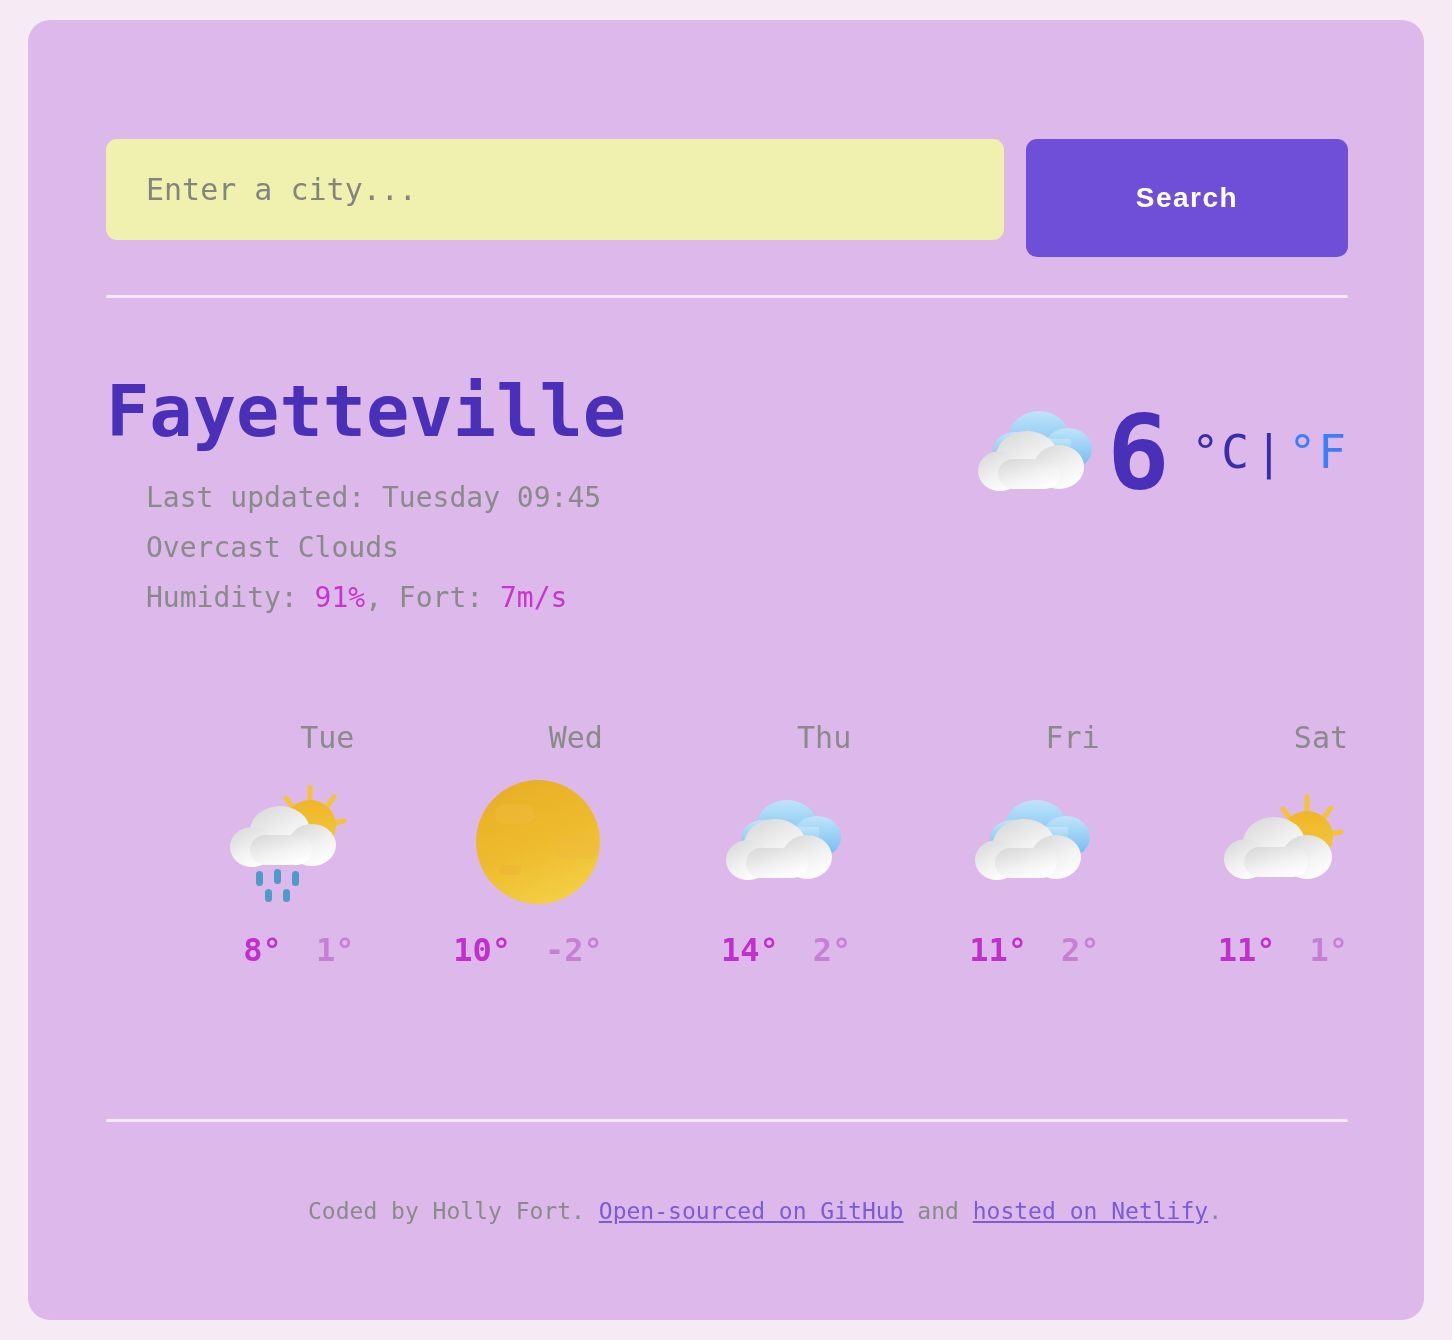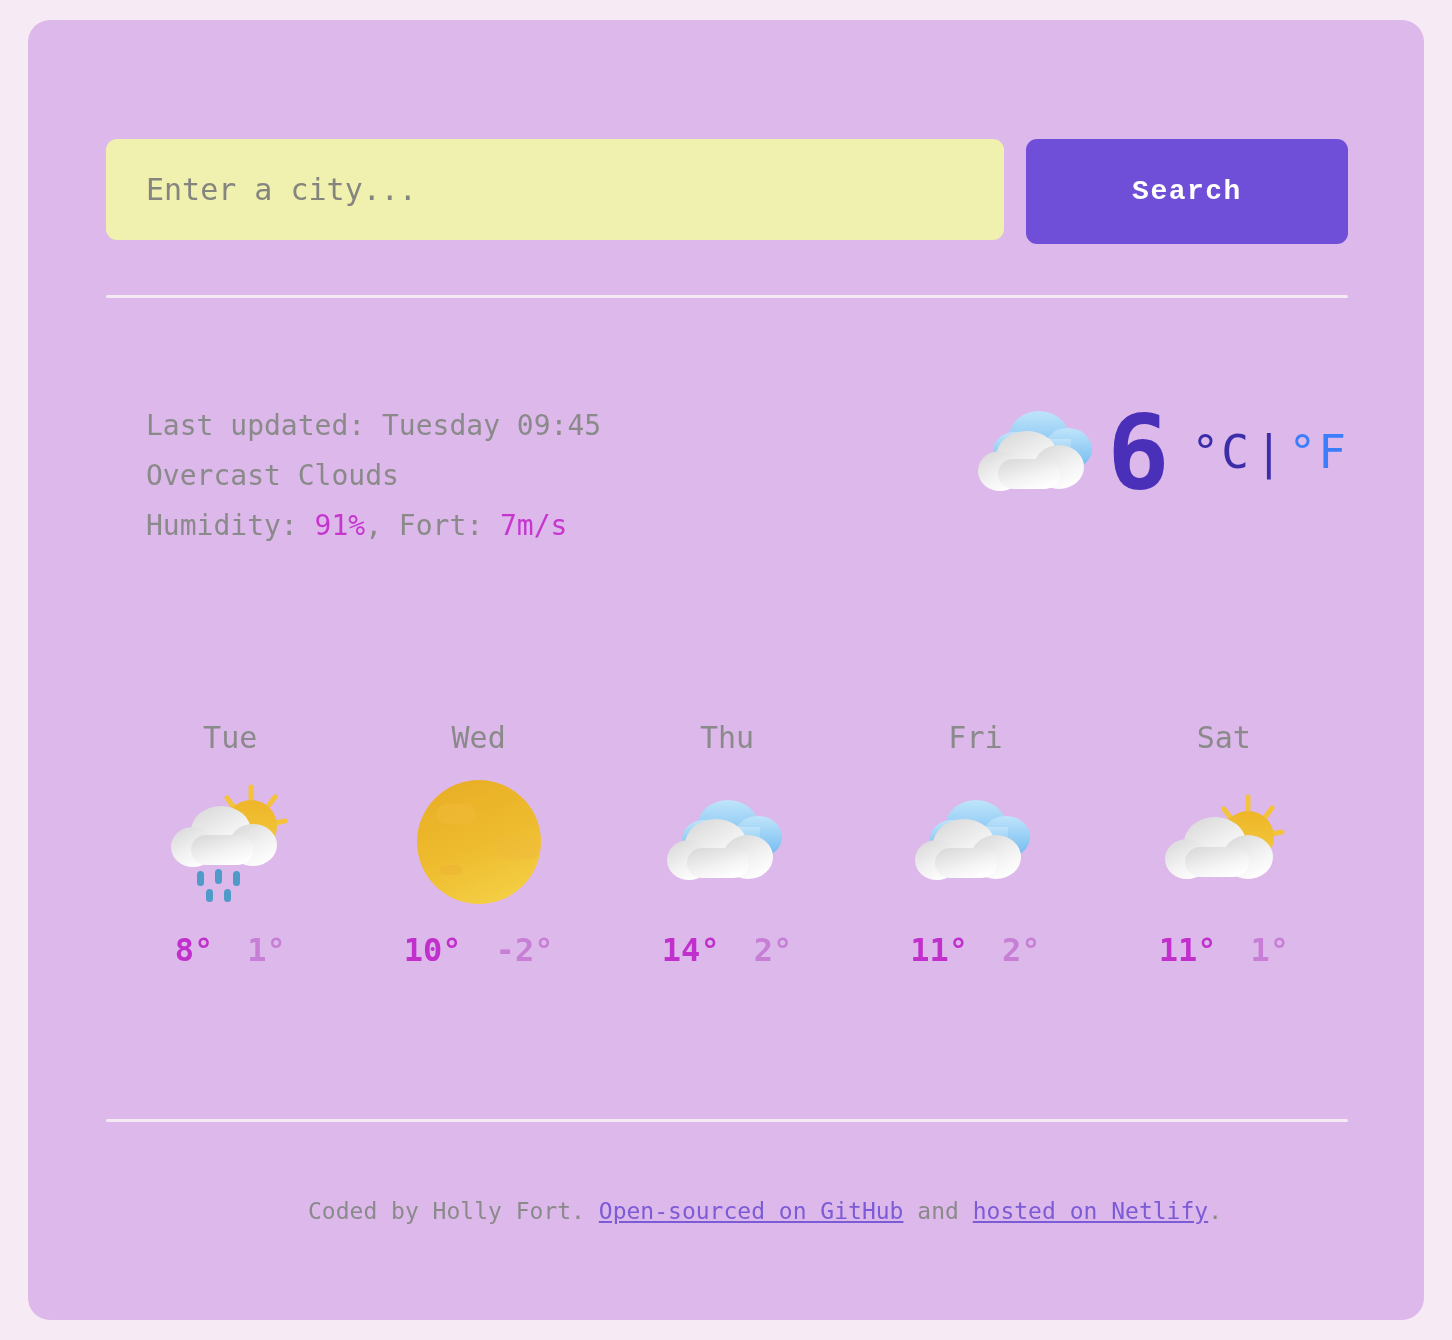--- a/index.html
+++ b/index.html
@@ -47,26 +47,26 @@
     padding: 0 40px;
     box-sizing: border-box;
     outline: none;
   }
   .search-input::placeholder {
     color: #85857f;
     opacity: 1;
   }
   .search-button {
     width: 322px;
-    height: 105px;
+    height: 118px;
     background: #6F4FD8;
     border: none;
     border-radius: 11px;
     color: #ffffff;
-    font-family: Liberation Mono, monospace;
+    font-family: Liberation Sans, sans-serif;
     font-size: 28px;
     font-weight: bold;
     letter-spacing: 1.5px;
     cursor: pointer;
   }
 
   
   .divider {
     position: absolute;
     left: 78px;
@@ -143,21 +143,21 @@
     position: absolute;
     left: 78px;
     top: 700px;
     width: 1242px;
     display: flex;
   }
   .forecast-day {
     flex: 1 1 0;
     display: flex;
     flex-direction: column;
-    align-items: center;
+    align-items: flex-end;
   }
   .day-label {
     font-size: 30px;
     color: #8a8a8a;
     margin-bottom: 22px;
   }
   .day-icon {
     height: 130px;
     display: flex;
     align-items: center;
@@ -197,20 +197,21 @@
   <div class="search-row">
     <input class="search-input" type="text" placeholder="Enter a city..." style="">
     <button class="search-button">Search</button>
   </div>
 
   <div class="divider divider-top"></div>
 
   <div class="current">
 
     <div class="current-left">
+      <h1 class="city-name">Fayetteville</h1>
       <div class="detail-line">Last updated: Tuesday 09:45</div>
       <div class="detail-line">Overcast Clouds</div>
       <div class="detail-line"><span>Humidity: </span><span class="metric-value">91%</span><span>, Fort: </span><span class="metric-value">7m/s</span></div>
     </div>
 
     <div class="current-right">
 
       <span>
         <svg class="wicon" width="124" height="110" viewBox="0 0 124 110">
           <defs>

